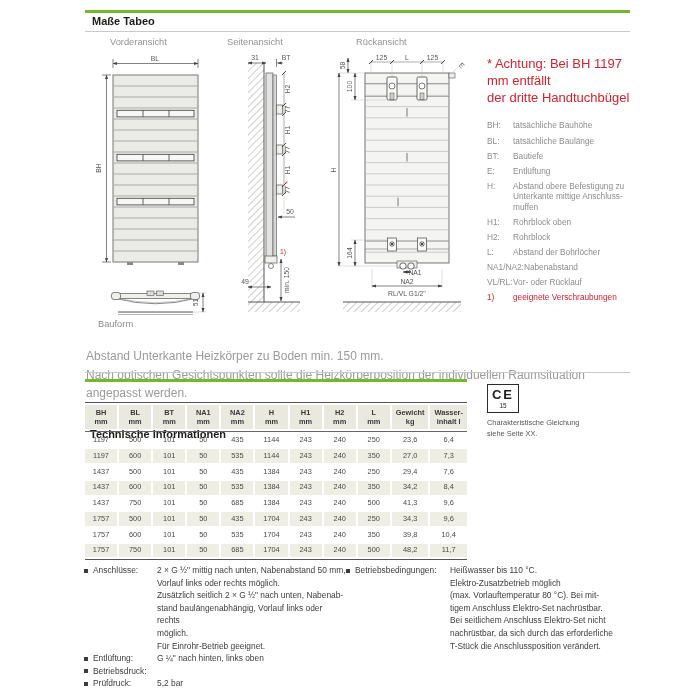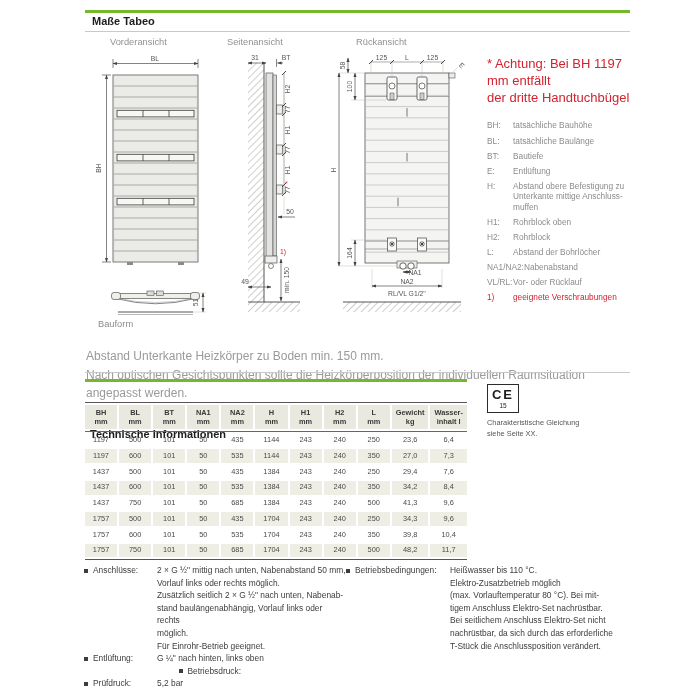--- a/index.html
+++ b/index.html
@@ -57,21 +57,21 @@
   .ce-box{left:487px;top:384px;width:30px;height:27px;border:1.2px solid #2b2b2b;
           display:flex;flex-direction:column;align-items:center;justify-content:center;}
   .ce-mark{font-size:13px;font-weight:bold;letter-spacing:2px;line-height:1;color:#1d1d1b;}
   .ce-num{font-size:6.5px;line-height:1;margin-top:1.5px;color:#1d1d1b;}
   .ce-caption{left:487px;top:417px;width:150px;font-size:7.4px;color:#555;line-height:1.5;white-space:pre-line;}
 
   
   .specs{top:564px;}
   .specs-left{left:84px;width:262px;}
   .specs-right{left:346px;width:292px;}
-  .spec-row{display:flex;align-items:flex-start;font-size:8.4px;line-height:1.5;color:#3c3c3c;justify-content:center;}
+  .spec-row{display:flex;align-items:flex-start;font-size:8.4px;line-height:1.5;color:#3c3c3c;}
   .bullet{width:4px;height:4px;background:#3c3c3c;margin:4.5px 5px 0 0;flex:none;}
   .spec-label{flex:none;}
   .specs-left .spec-label{width:64px;}
   .specs-right .spec-label{width:95px;}
   .spec-value{white-space:pre-line;flex:1;}
 </style>
 </head>
 <body>
 
 <div class="page">

